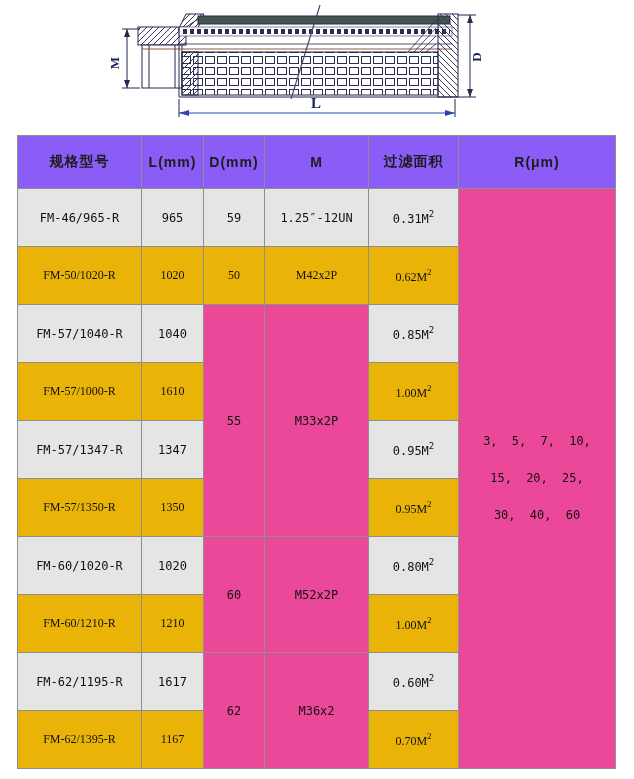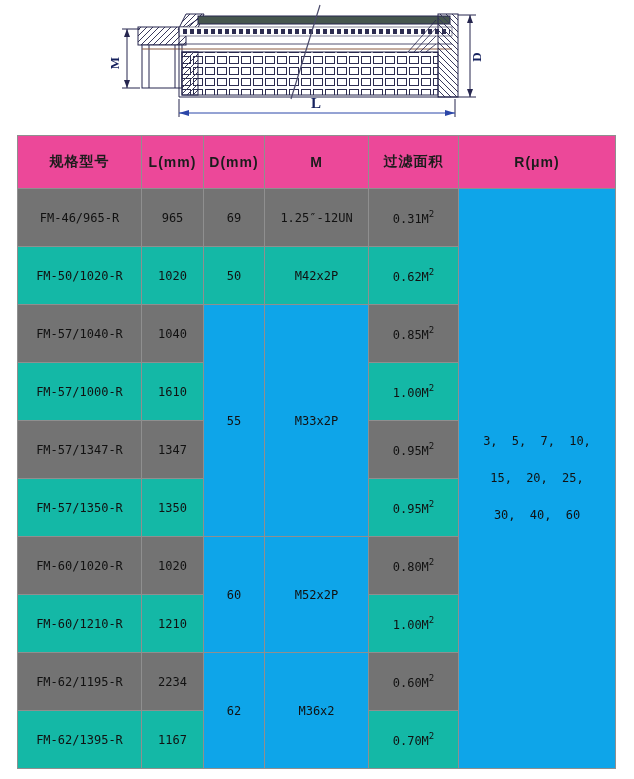--- a/index.html
+++ b/index.html
@@ -11,27 +11,27 @@
   .drawing-wrap{width:634px;height:132px;position:relative;}
   .spec-table{
     border-collapse:collapse;table-layout:fixed;
     width:598px;margin:3px 0 0 17px;
   }
   .spec-table th,.spec-table td{
     border:1px solid #8f8f8f;text-align:center;vertical-align:middle;
     overflow:hidden;padding:0;
   }
   .spec-table thead th{
-    background:#ec4899;height:52px;
+    background:#8b5cf6;height:52px;
     font-family:"Liberation Sans","DejaVu Sans",sans-serif;
     font-weight:bold;font-size:14px;color:#1c1c1c;letter-spacing:1px;
   }
-  .spec-table tbody td{height:57px;font-size:12px;background:#737373;}
-  .spec-table tbody tr.alt td{background:#14b8a6;}
-  .spec-table tbody td.merged{background:#0ea5e9;margin-top:16px;}
+  .spec-table tbody td{height:57px;font-size:12px;background:#e5e5e5;}
+  .spec-table tbody tr.alt td{background:#eab308;font-family:Liberation Serif, serif;}
+  .spec-table tbody td.merged{background:#ec4899;margin-top:16px;}
   .r-cell{font-size:13px;word-spacing:7px;}
   .r-cell .r-line{line-height:37px;}
   .area-cell sup{font-size:9px;vertical-align:6px;}
 </style>
 </head>
 <body>
 
 <div class="drawing-wrap">
   <svg width="634" height="132" viewBox="0 0 634 132">
     <defs>
@@ -119,21 +119,21 @@
       <th>D(mm)</th>
       <th>M</th>
       <th>过滤面积</th>
       <th>R(μm)</th>
     </tr>
   </thead>
   <tbody>
     <tr>
       <td>FM-46/965-R</td>
       <td>965</td>
-      <td>69</td>
+      <td>59</td>
       <td>1.25″-12UN</td>
       <td class="area-cell"><span>0.31M</span><sup>2</sup></td>
       <td class="merged r-cell" rowspan="10">
         <div class="r-line">3, 5, 7, 10,</div>
         <div class="r-line">15, 20, 25,</div>
         <div class="r-line">30, 40, 60</div>
       </td>
     </tr>
     <tr class="alt">
       <td>FM-50/1020-R</td>
@@ -171,21 +171,21 @@
       <td class="merged" rowspan="2">M52x2P</td>
       <td class="area-cell"><span>0.80M</span><sup>2</sup></td>
     </tr>
     <tr class="alt">
       <td>FM-60/1210-R</td>
       <td>1210</td>
       <td class="area-cell"><span>1.00M</span><sup>2</sup></td>
     </tr>
     <tr>
       <td>FM-62/1195-R</td>
-      <td>2234</td>
+      <td>1617</td>
       <td class="merged" rowspan="2">62</td>
       <td class="merged" rowspan="2">M36x2</td>
       <td class="area-cell"><span>0.60M</span><sup>2</sup></td>
     </tr>
     <tr class="alt">
       <td>FM-62/1395-R</td>
       <td>1167</td>
       <td class="area-cell"><span>0.70M</span><sup>2</sup></td>
     </tr>
   </tbody>

